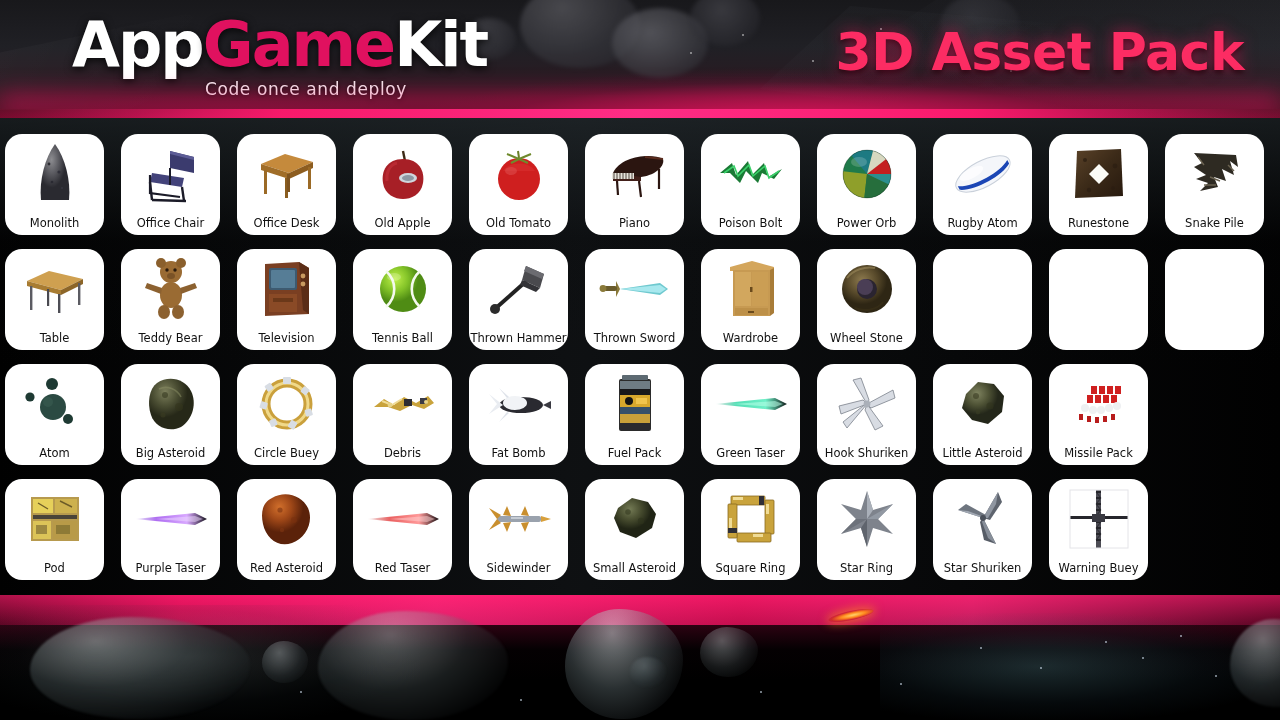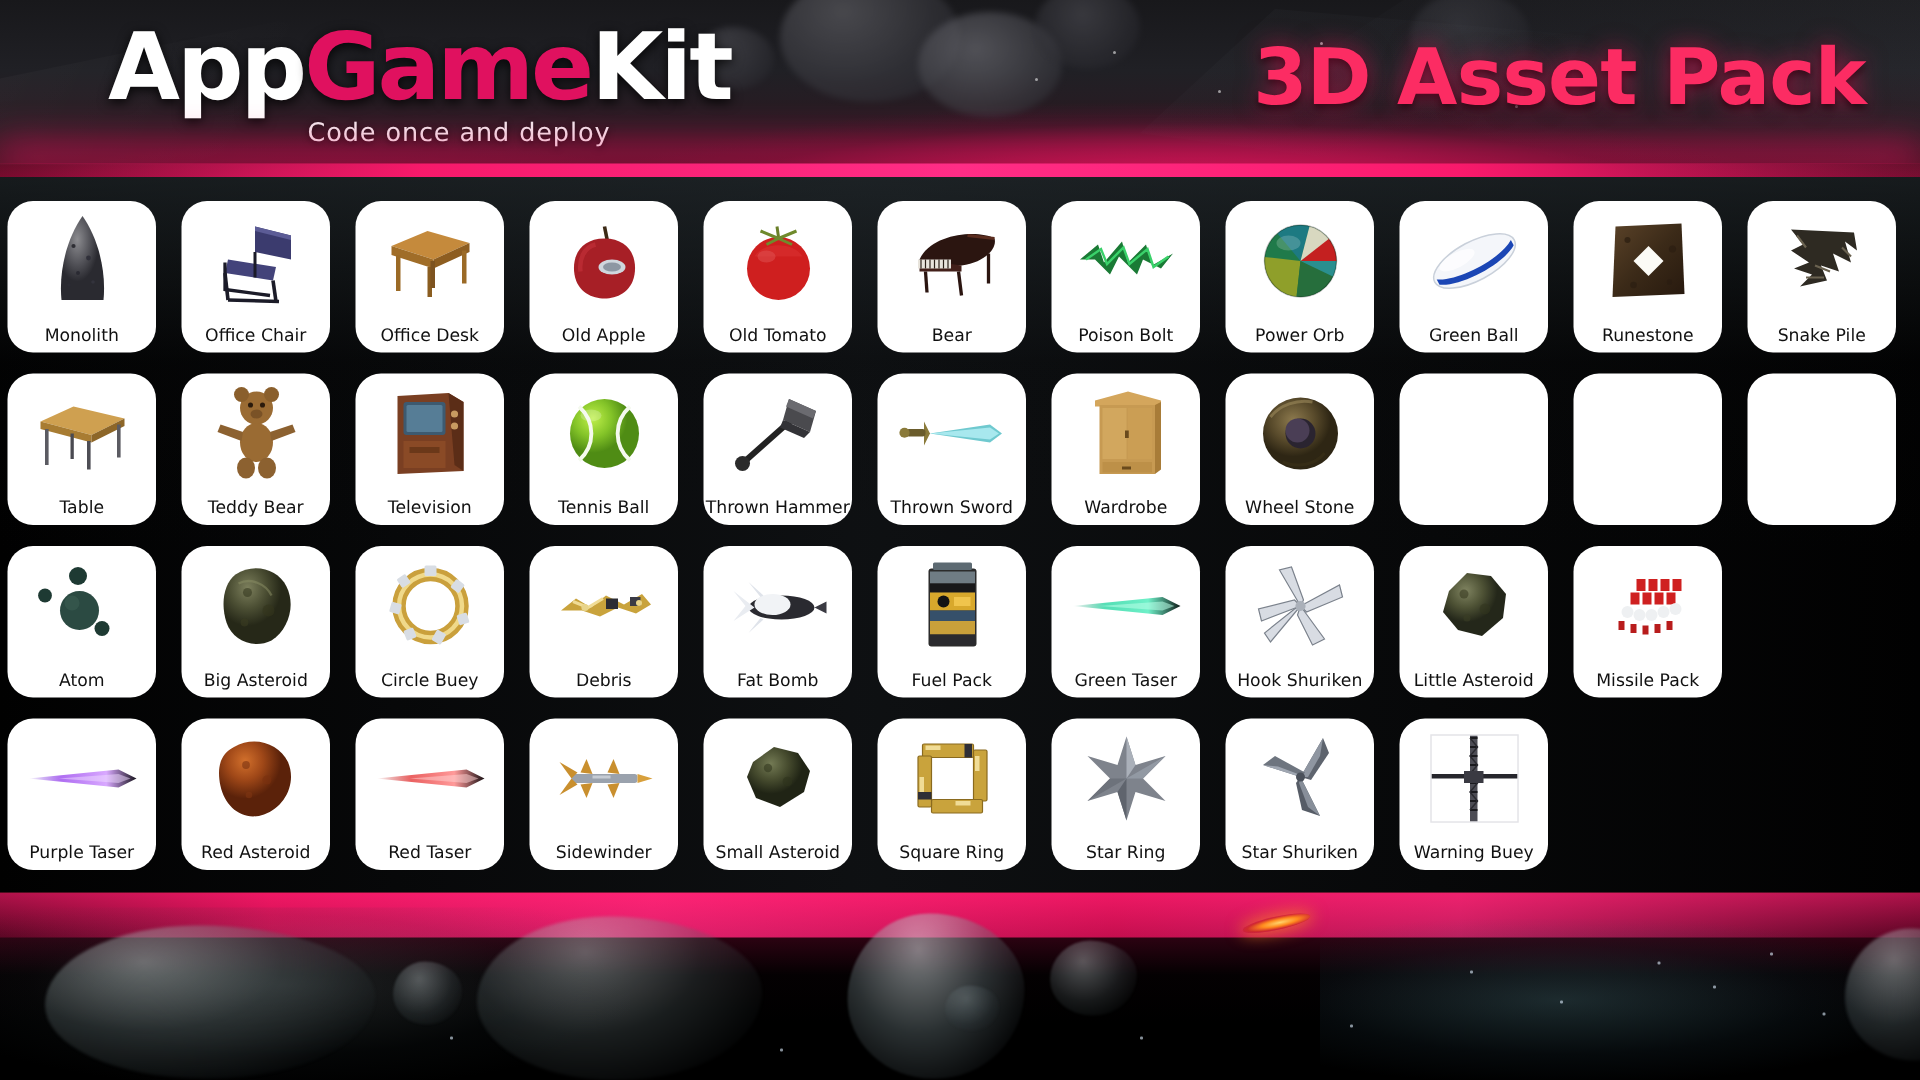--- a/index.html
+++ b/index.html
@@ -1,20 +1,20 @@
 <!DOCTYPE html>
 <html><head>
 <meta charset="utf-8">
 <title>AppGameKit 3D Asset Pack</title>
 <style>
   * { margin:0; padding:0; box-sizing:border-box; }
   html,body { width:1280px; height:720px; overflow:hidden; background:#000; }
   body { font-family:"Liberation Sans", sans-serif; }
 
-  #page { position:relative; width:1280px; height:720px; background:#ef4444; overflow:hidden; }
+  #page { position:relative; width:1280px; height:720px; background:#22c55e; overflow:hidden; }
 
   
   .header {
     position:absolute; left:0; top:0; width:1280px; height:118px;
     overflow:hidden;
     background:
       radial-gradient(ellipse 520px 90px at 62% 118%, rgba(255,30,110,.95) 0%, rgba(220,20,90,.55) 38%, rgba(120,8,50,.18) 64%, rgba(0,0,0,0) 80%),
       radial-gradient(ellipse 300px 70px at 18% 122%, rgba(255,40,120,.55) 0%, rgba(140,10,60,.20) 52%, rgba(0,0,0,0) 78%),
       linear-gradient(180deg, #18181b 0%, #202025 40%, #2a1a22 72%, #40101f 92%, #5d0b26 100%);
   }
@@ -245,21 +245,21 @@
                 <path d="M12 26 C20 8 52 6 62 12 C64 18 56 28 40 30 L14 30 Z" fill="#2b1510"></path>
                 <path d="M12 26 L12 34 L40 34 L40 30 Z" fill="#43201a"></path>
                 <rect x="11" y="26" width="22" height="6" fill="#e8e4dc"></rect>
                 <path d="M13 26 v6 M16 26 v6 M19 26 v6 M22 26 v6 M25 26 v6 M28 26 v6 M31 26 v6" stroke="#2a2018" stroke-width=".8"></path>
                 <path d="M16 34 L17 48" stroke="#2b1510" stroke-width="2.2"></path>
                 <path d="M38 34 L40 50" stroke="#2b1510" stroke-width="2.2"></path>
                 <path d="M58 22 L58 42" stroke="#2b1510" stroke-width="2.2"></path>
                 <path d="M44 10 L62 12" stroke="#5a2c1e" stroke-width="2"></path>
               </svg>
           </div>
-          <div class="caption">Bear</div>
+          <div class="caption">Piano</div>
         </div>
 
         <div class="tile">
           <div class="thumb">
             <svg width="70" height="34" viewBox="0 0 70 34">
                 <path d="M4 16 L16 6 L20 18 L32 4 L36 18 L48 6 L52 20 L66 12 L58 22 L46 16 L42 26 L30 14 L24 26 L14 16 Z" fill="#1a7a35"></path>
                 <path d="M8 16 L18 9 L22 19 L33 8 L37 19 L49 9 L53 21 L63 14" stroke="#3ad16a" stroke-width="1.6" fill="none"></path>
               </svg>
           </div>
           <div class="caption">Poison Bolt</div>
@@ -293,21 +293,21 @@
           <div class="thumb">
             <svg width="68" height="46" viewBox="0 0 68 46">
                 <g transform="rotate(-28 34 23)">
                   <ellipse cx="34" cy="23" rx="30" ry="13" fill="#f4f6fa"></ellipse>
                   <ellipse cx="34" cy="23" rx="30" ry="13" fill="none" stroke="#c9d0da" stroke-width="1"></ellipse>
                   <path d="M6 26 C18 34 50 34 62 26 L62 22 C50 30 18 30 6 22 Z" fill="#1b46b5"></path>
                   <ellipse cx="24" cy="17" rx="13" ry="5" fill="#fff" opacity=".7"></ellipse>
                 </g>
               </svg>
           </div>
-          <div class="caption">Green Ball</div>
+          <div class="caption">Rugby Atom</div>
         </div>
 
         <div class="tile">
           <div class="thumb">
             <svg width="56" height="56" viewBox="0 0 56 56">
                 <defs>
                   <linearGradient id="runeg" x1="0" y1="0" x2="1" y2="1">
                     <stop offset="0" stop-color="#5a4228"></stop>
                     <stop offset="50%" stop-color="#3b2a18"></stop>
                     <stop offset="100%" stop-color="#27190e"></stop>
@@ -670,20 +670,36 @@
                 </g>
               </svg>
           </div>
           <div class="caption">Missile Pack</div>
         </div>
 
       </div>
 
       <div class="row">
 
+        <div class="tile">
+          <div class="thumb">
+            <svg width="58" height="56" viewBox="0 0 58 56">
+                <rect x="5" y="6" width="48" height="44" fill="#b79a4e"></rect>
+                <rect x="7" y="8" width="20" height="14" fill="#e6d05a"></rect>
+                <rect x="29" y="8" width="22" height="14" fill="#cdb14e"></rect>
+                <rect x="7" y="24" width="44" height="4" fill="#4a4438"></rect>
+                <rect x="7" y="30" width="18" height="18" fill="#dcc458"></rect>
+                <rect x="27" y="30" width="24" height="18" fill="#b89a48"></rect>
+                <path d="M12 12 L22 18 M34 10 L46 16" stroke="#6d5c28" stroke-width="1.4"></path>
+                <rect x="30" y="34" width="14" height="9" fill="#8e7a36"></rect>
+                <rect x="10" y="34" width="11" height="9" fill="#9c8840"></rect>
+              </svg>
+          </div>
+          <div class="caption">Pod</div>
+        </div>
 
         <div class="tile">
           <div class="thumb">
             <svg width="76" height="22" viewBox="0 0 76 22">
                 <defs>
                   <linearGradient id="prt" x1="0" y1="0" x2="1" y2="0">
                     <stop offset="0" stop-color="#7a3ad9" stop-opacity="0"></stop>
                     <stop offset="30%" stop-color="#a65ef0" stop-opacity=".9"></stop>
                     <stop offset="72%" stop-color="#d9a9ff"></stop>
                     <stop offset="100%" stop-color="#16121c"></stop>

